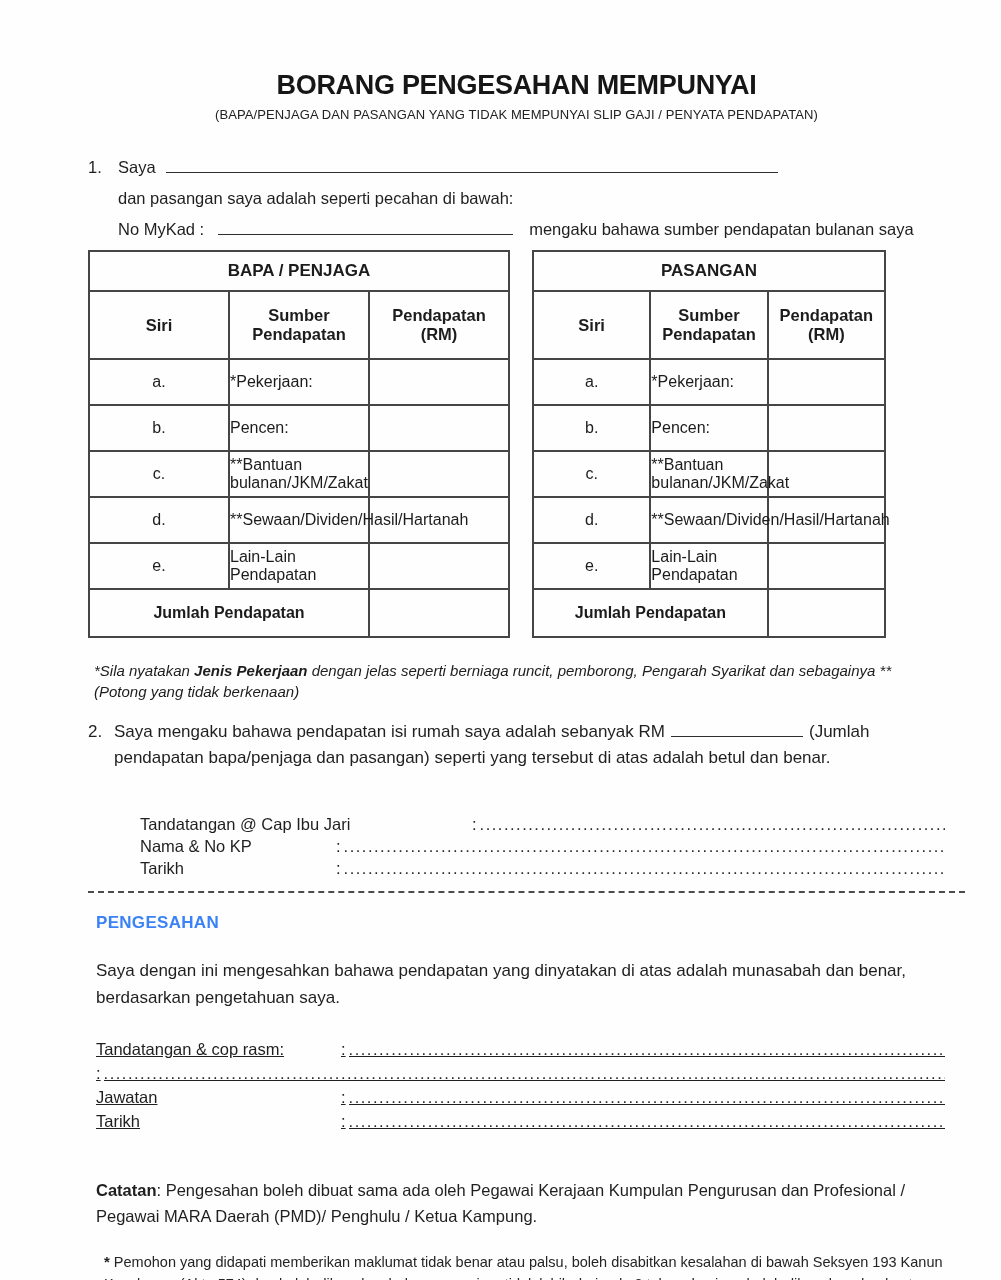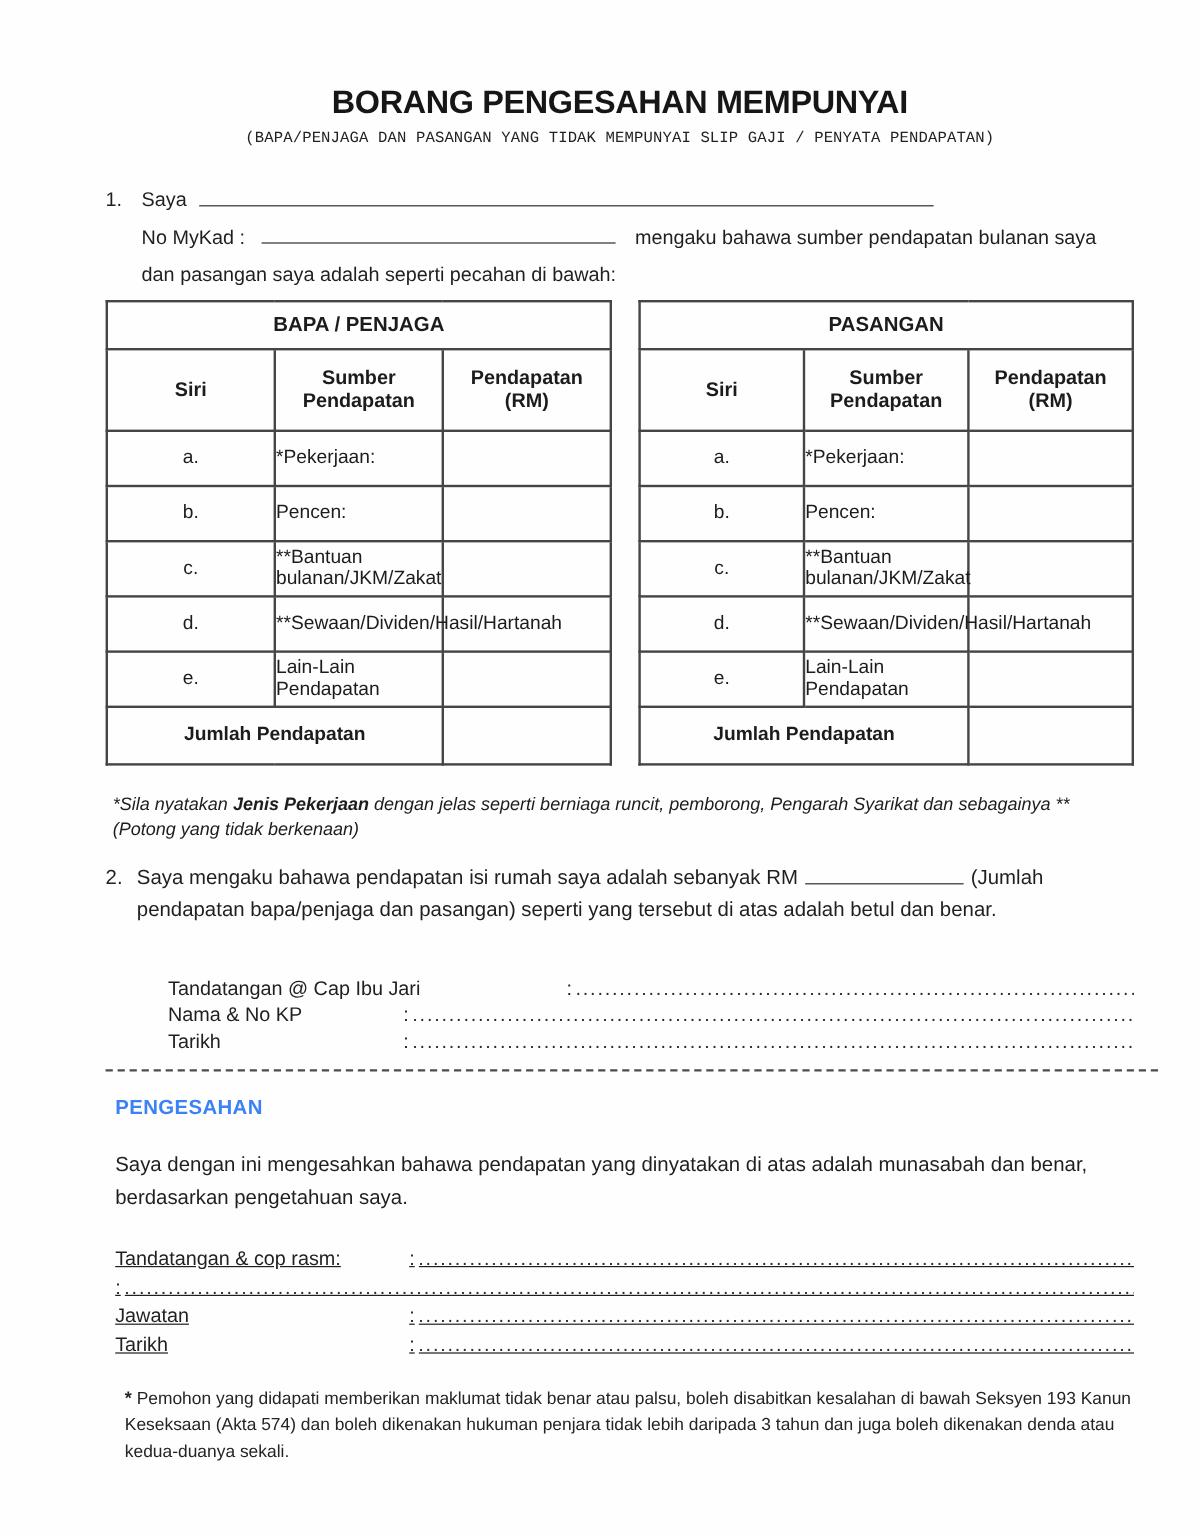--- a/index.html
+++ b/index.html
@@ -15,42 +15,42 @@
     overflow:hidden;
   }
   
   .form-title{
     margin:0;text-align:center;
     font-size:27px;font-weight:bold;letter-spacing:-0.3px;
     color:#161616;
   }
   .form-subtitle{
     margin-top:6px;text-align:center;
-    font-size:13px;color:#222;letter-spacing:0.1px;font-family:Liberation Mono, monospace;
+    font-size:13px;color:#222;letter-spacing:0.1px;
   }
   
   .sec1{margin-top:30px;font-size:16.5px;line-height:31px;}
   .sec1 .num{display:inline-block;width:30px;}
   .sec1-row{white-space:nowrap;}
   .indent{padding-left:30px;}
   .blank{display:inline-block;border-bottom:1.6px solid #2e2e2e;height:13px;vertical-align:baseline;}
   .blank-name{width:612px;margin-left:10px;}
   .blank-mykad{width:295px;margin-left:14px;margin-right:16px;}
   .blank-rm{width:132px;margin:0 6px;}
   
   .tables-wrap{display:flex;gap:22px;margin-top:5px;}
   table.income-table{border-collapse:collapse;table-layout:fixed;}
   table.income-table td{
     border:2px solid #454545;
     font-size:16px;color:#1c1c1c;
     padding:0 0 0 0;
     vertical-align:middle;
   }
   .tbl-left{width:422px;}
-  .tbl-right{width:413px;}
+  .tbl-right{width:354px;}
   td.c-siri{width:47px;text-align:center;}
   td.c-src{width:260px;padding-left:13px;}
   td.c-amt{width:113px;}
   tr.t-title td{height:38px;text-align:center;font-weight:bold;font-size:17px;}
   tr.t-head td{height:66px;text-align:center;font-weight:bold;font-size:16.5px;}
   tr.t-head td.c-src{padding-left:0;}
   tr.t-data td{height:44px;}
   tr.t-total td{height:46px;}
   td.c-total{text-align:center;font-weight:bold;font-size:16.5px;}
   
@@ -88,24 +88,24 @@
 
 <div class="page">
 
   <h1 class="form-title">BORANG PENGESAHAN MEMPUNYAI</h1>
   <div class="form-subtitle">(BAPA/PENJAGA DAN PASANGAN YANG TIDAK MEMPUNYAI SLIP GAJI / PENYATA PENDAPATAN)</div>
 
   <div class="sec1">
     <div class="sec1-row">
       <span class="num">1.</span><span>Saya</span><span class="blank blank-name"></span>
     </div>
+    <div class="sec1-row indent">dan pasangan saya adalah seperti pecahan di bawah:</div>
     <div class="sec1-row indent">
       <span>No MyKad :</span><span class="blank blank-mykad"></span><span>mengaku bahawa sumber pendapatan bulanan saya</span>
     </div>
-    <div class="sec1-row indent">dan pasangan saya adalah seperti pecahan di bawah:</div>
   </div>
 
   <div class="tables-wrap">
 
     <table class="income-table tbl-left">
       <tbody>
           <tr class="t-title">
         <td colspan="3">BAPA / PENJAGA</td>
       </tr>
       <tr class="t-head">
@@ -242,18 +242,21 @@
       <span class="colon">:</span>
       <span class="dots">.......................................................................................................................................................................................</span>
     </div>
     <div class="sig-row">
       <span class="lab lab-c">Tarikh</span>
       <span class="colon">:</span>
       <span class="dots">.......................................................................................................................................................................................</span>
     </div>
   </div>
 
+  <div class="catatan">
+    <b>Catatan</b><span>: Pengesahan boleh dibuat sama ada oleh Pegawai Kerajaan Kumpulan Pengurusan dan Profesional / Pegawai MARA Daerah (PMD)/ Penghulu / Ketua Kampung.</span>
+  </div>
 
   <div class="starnote">
     <b>*</b><span> Pemohon yang didapati memberikan maklumat tidak benar atau palsu, boleh disabitkan kesalahan di bawah Seksyen 193 Kanun Keseksaan (Akta 574) dan boleh dikenakan hukuman penjara tidak lebih daripada 3 tahun dan juga boleh dikenakan denda atau kedua-duanya sekali.</span>
   </div>
 
 </div>
 
 </body></html>

